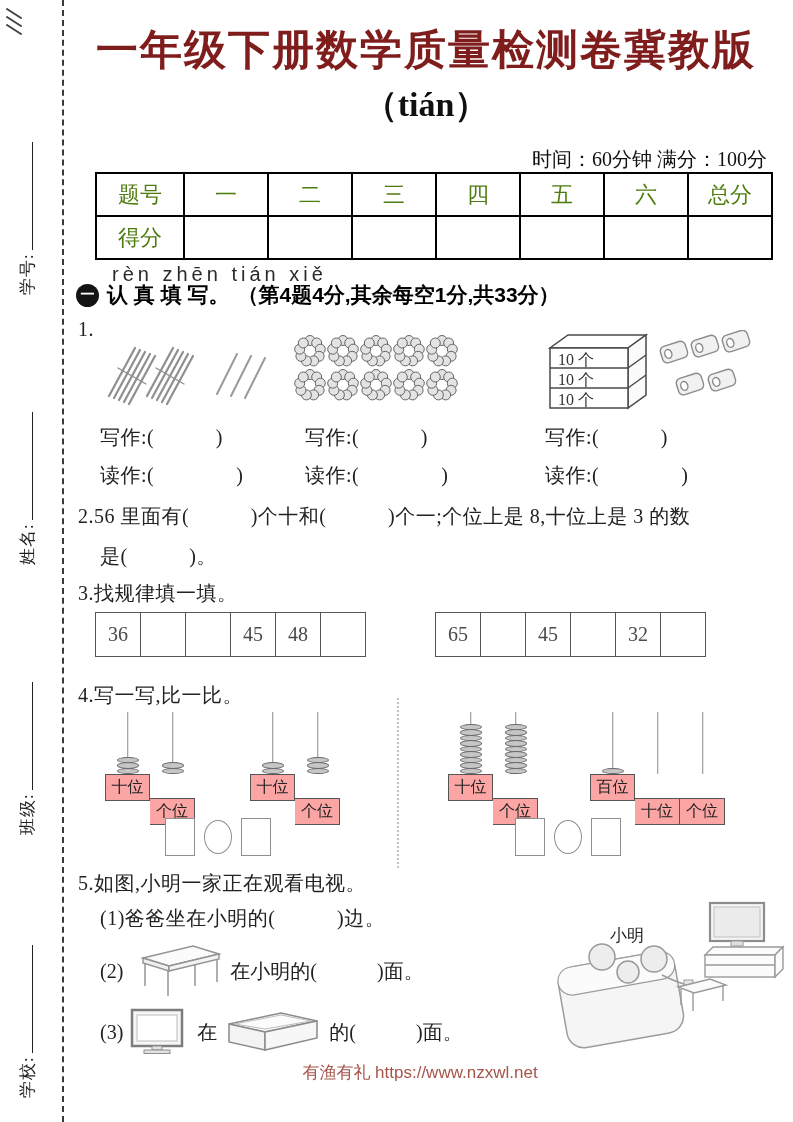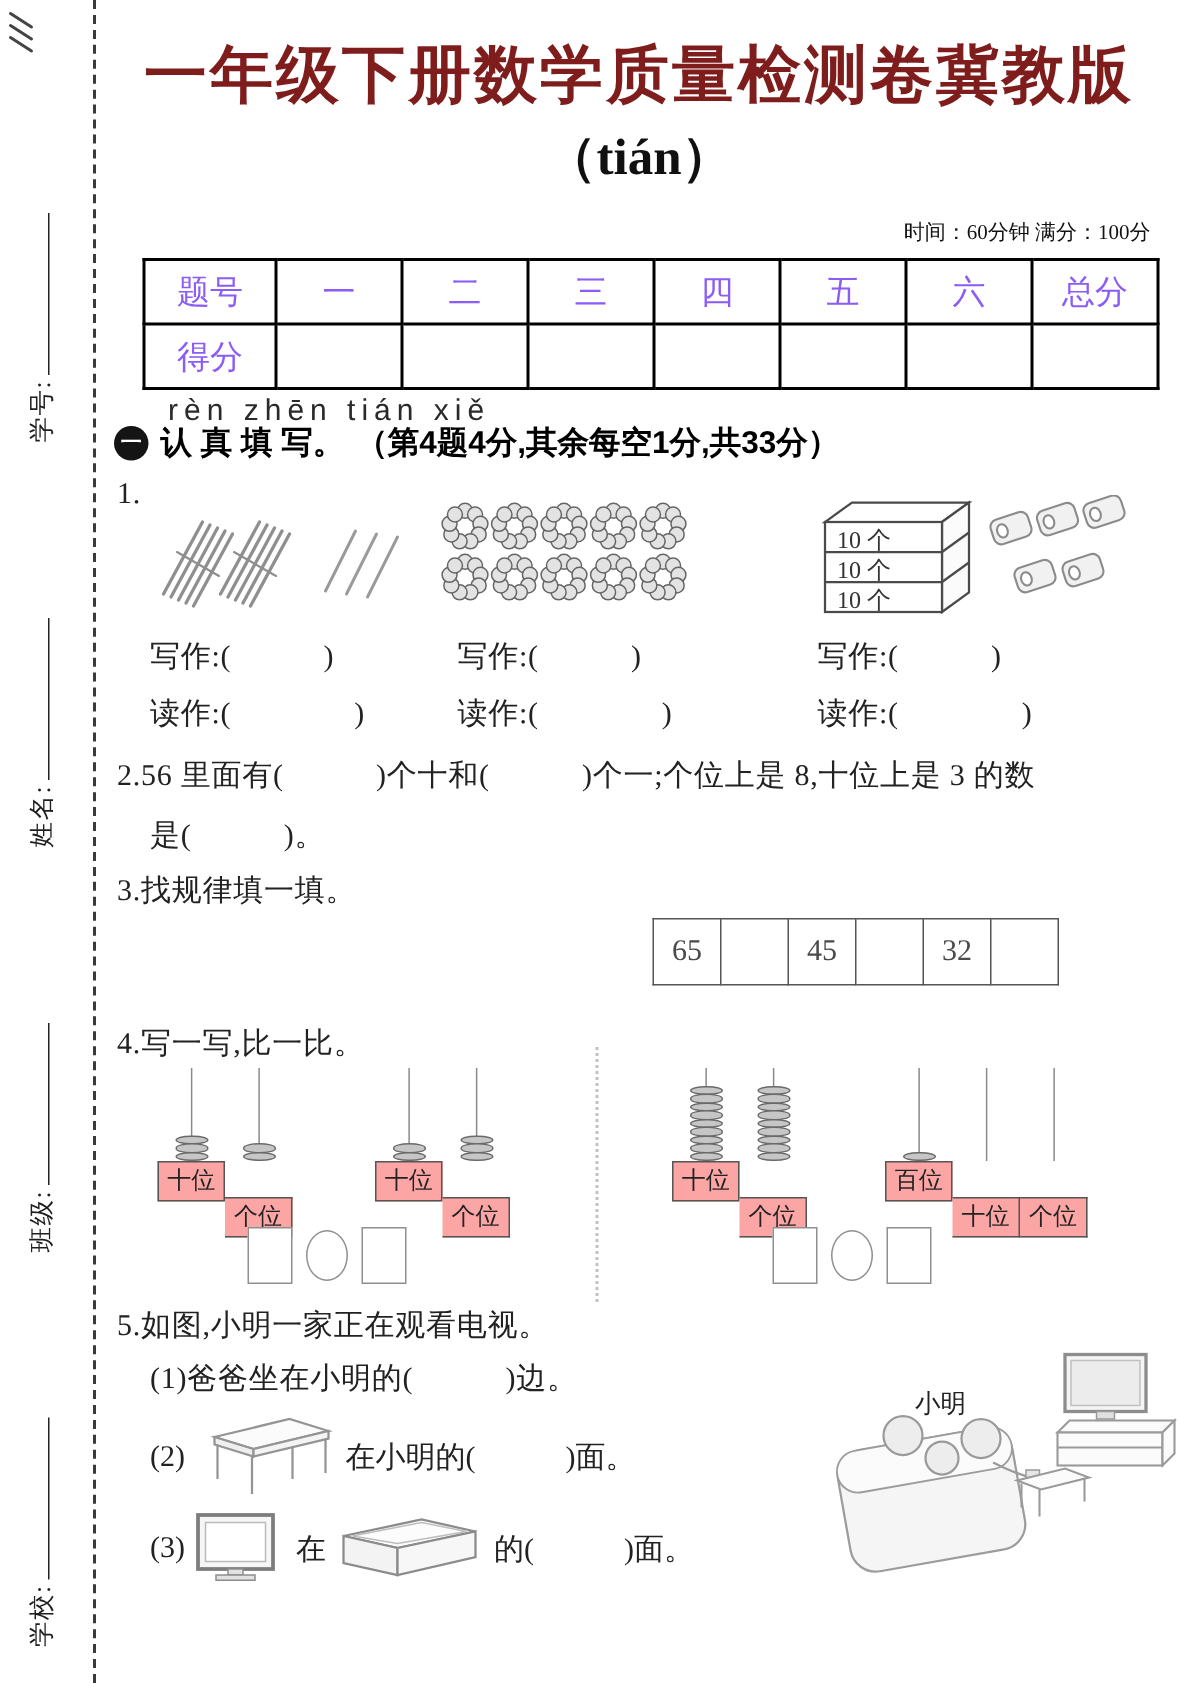--- a/index.html
+++ b/index.html
@@ -10,25 +10,25 @@
   .cutline { position:absolute; left:62px; top:0; height:1122px; border-left:2px dashed #3a3a3a; }
 
   .sb-field { position:absolute; left:16px; transform-origin:0 0; transform:rotate(-90deg);
               white-space:nowrap; font-size:17px; color:#1e1e1e; letter-spacing:1px; }
   .sb-line  { display:inline-block; width:108px; border-bottom:1.6px solid #222; margin-left:3px; }
 
   .title    { position:absolute; left:75px; width:702px; top:22px; text-align:center;
               font-size:42px; font-weight:bold; letter-spacing:2px; color:#7f1d1d; }
   .subtitle { position:absolute; left:75px; width:702px; top:82px; text-align:center;
               font-size:34px; font-weight:bold; color:#101010; }
-  .meta     { position:absolute; right:26px; top:146px; font-size:14px; color:#111; }
+  .meta     { position:absolute; right:26px; top:146px; font-size:20px; color:#111; }
 
   table.score { position:absolute; left:95px; top:172px; border-collapse:collapse; background:#fff; }
   table.score td { border:2px solid #000; width:84px; height:43px; text-align:center;
-                   font-size:22px; color:#8b5cf6; }
+                   font-size:22px; color:#4d7c0f; }
   table.score td:first-child { width:88px; }
 
   .pinyin { position:absolute; left:112px; top:263px; font-size:20px; color:#2a2a2a;
             font-family:"Liberation Sans", sans-serif; letter-spacing:4px; }
   .sec1   { position:absolute; left:76px; top:281px; display:flex; align-items:center; gap:8px;
             font-family:"Liberation Sans", sans-serif; font-weight:bold; font-size:21px; color:#000; }
   .badge  { width:23px; height:23px; border-radius:50%; background:#141414; color:#fff;
             display:flex; align-items:center; justify-content:center; font-size:14px; flex:0 0 auto; }
 
   .qtext { position:absolute; font-size:20px; color:#222; letter-spacing:0.5px; white-space:nowrap; }
@@ -278,20 +278,32 @@
   <div class="qtext" style="left:305px;top:424px">写作:(　　　)</div>
   <div class="qtext" style="left:545px;top:424px">写作:(　　　)</div>
   <div class="qtext" style="left:100px;top:462px">读作:(　　　　)</div>
   <div class="qtext" style="left:305px;top:462px">读作:(　　　　)</div>
   <div class="qtext" style="left:545px;top:462px">读作:(　　　　)</div>
 
   <div class="qtext" style="left:78px;top:503px">2.56 里面有(　　　)个十和(　　　)个一;个位上是 8,十位上是 3 的数</div>
   <div class="qtext" style="left:100px;top:543px">是(　　　)。</div>
 
   <div class="qtext" style="left:78px;top:580px">3.找规律填一填。</div>
+  <table class="seq" style="left:95px;top:612px">
+      <tbody>
+        <tr id="seq1">
+          <td>36</td>
+          <td></td>
+          <td></td>
+          <td>45</td>
+          <td>48</td>
+          <td></td>
+        </tr>
+      </tbody>
+    </table>
   <table class="seq" style="left:435px;top:612px">
       <tbody>
         <tr id="seq2">
           <td>65</td>
           <td></td>
           <td>45</td>
           <td></td>
           <td>32</td>
           <td></td>
         </tr>
@@ -487,14 +499,15 @@
 
     <g stroke="#9a9a9a" stroke-width="1.4" fill="#fbfbfb">
       <polygon points="128,102 160,94 176,100 144,108"></polygon>
       <line x1="131" y1="104" x2="131" y2="120"></line>
         <line x1="143" y1="108" x2="143" y2="126"></line>
         <line x1="173" y1="101" x2="173" y2="116"></line>
     </g>
     <text x="60" y="56" font-size="17" fill="#222">小明</text>
   </svg>
 
+  <div class="f1">有渔有礼 https://www.nzxwl.net</div>
 
 </div>
 
 </body></html>

